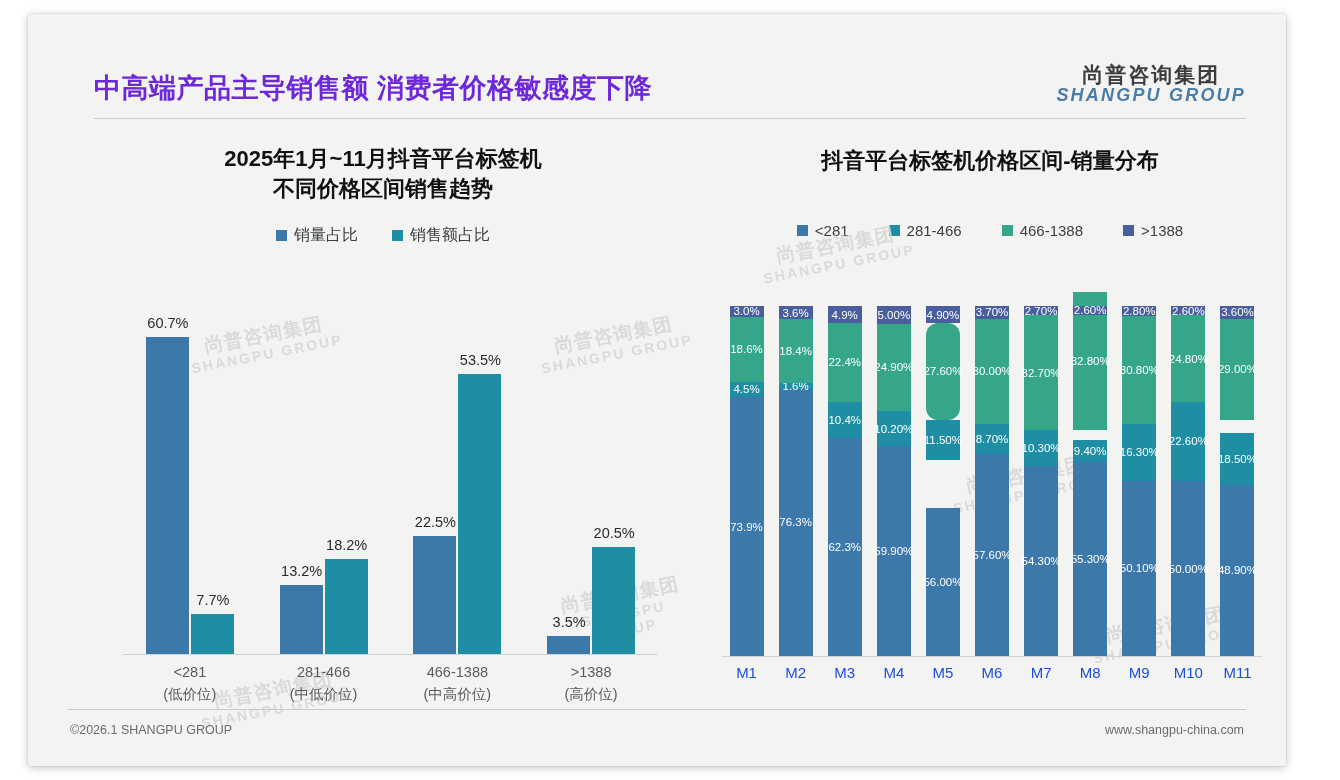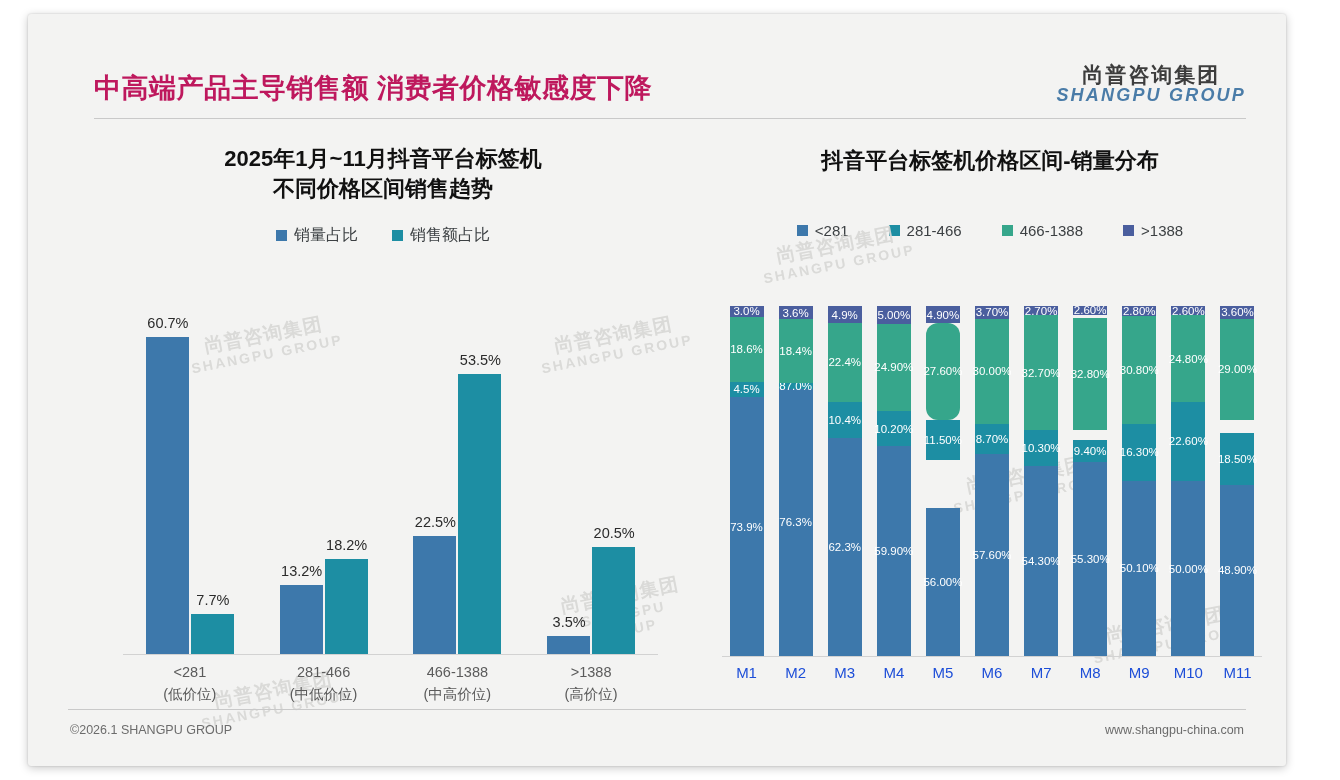--- a/index.html
+++ b/index.html
@@ -18,21 +18,21 @@
     box-shadow: 0 2px 10px rgba(0,0,0,0.22), 0 0 2px rgba(0,0,0,0.18);
     overflow: hidden;
   }
 
   
   #header {
     position: absolute; left: 0; top: 0; width: 100%; height: 104px;
   }
   #page-title {
     position: absolute; left: 66px; top: 56px;
-    font-size: 27px; font-weight: bold; color: #be185d;
+    font-size: 27px; font-weight: bold; color: #6d28d9;
     letter-spacing: 0.5px; white-space: nowrap;
   }
   #logo {
     position: absolute; right: 40px; top: 50px;
     text-align: center; line-height: 1.05;
   }
   #logo .cn {
     font-size: 21px; font-weight: bold; color: #3d3d3d; letter-spacing: 2px;
   }
   #logo .en {
@@ -293,21 +293,21 @@
           </div>
           <div class="seg" style="background: rgb(74, 94, 158); height: 10.5px; bottom: 339.5px;">
             <span>3.0%</span>
           </div>
         </div>
         <div class="sbar" style="left: 56.6364px;">
           <div class="seg" style="background: rgb(61, 120, 171); height: 267.05px; bottom: 0px;">
             <span>76.3%</span>
           </div>
           <div class="seg" style="background: rgb(29, 142, 163); height: 5.6px; bottom: 267.05px;">
-            <span>87.0%</span>
+            <span>1.6%</span>
           </div>
           <div class="seg" style="background: rgb(54, 166, 139); height: 64.4px; bottom: 272.65px;">
             <span>18.4%</span>
           </div>
           <div class="seg" style="background: rgb(74, 94, 158); height: 12.6px; bottom: 337.05px;">
             <span>3.6%</span>
           </div>
         </div>
         <div class="sbar" style="left: 105.727px;">
           <div class="seg" style="background: rgb(61, 120, 171); height: 218.05px; bottom: 0px;">
@@ -379,21 +379,21 @@
             <span>2.70%</span>
           </div>
         </div>
         <div class="sbar" style="left: 351.182px;">
           <div class="seg" style="background: rgb(61, 120, 171); height: 193.55px; bottom: 0px;">
             <span>55.30%</span>
           </div>
           <div class="seg" style="background: rgb(29, 142, 163); height: 22px; bottom: 193.55px;">
             <span>9.40%</span>
           </div>
-          <div class="seg" style="background: rgb(54, 166, 139); height: 112px; bottom: 226.45px;">
+          <div class="seg" style="background: rgb(54, 166, 139); height: 138px; bottom: 226.45px;">
             <span>32.80%</span>
           </div>
           <div class="seg" style="background: rgb(74, 94, 158); height: 9.1px; bottom: 341.25px;">
             <span>2.60%</span>
           </div>
         </div>
         <div class="sbar" style="left: 400.273px;">
           <div class="seg" style="background: rgb(61, 120, 171); height: 175.35px; bottom: 0px;">
             <span>50.10%</span>
           </div>

